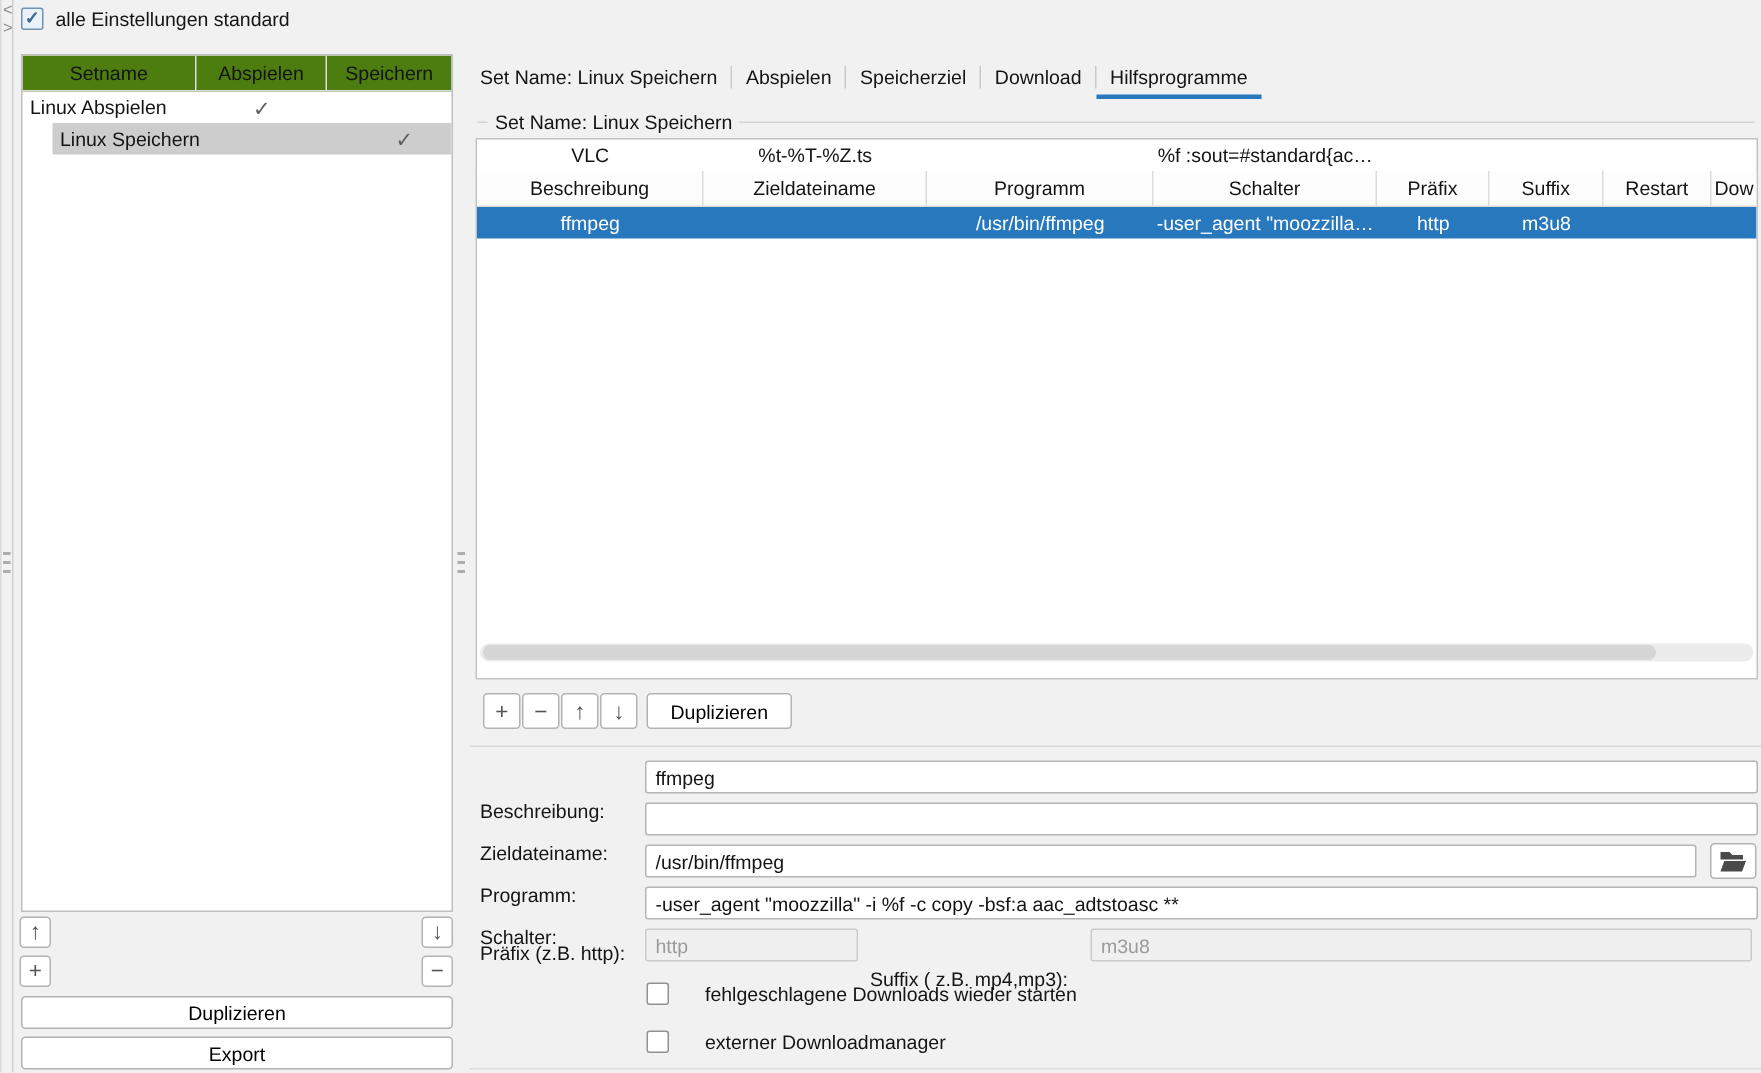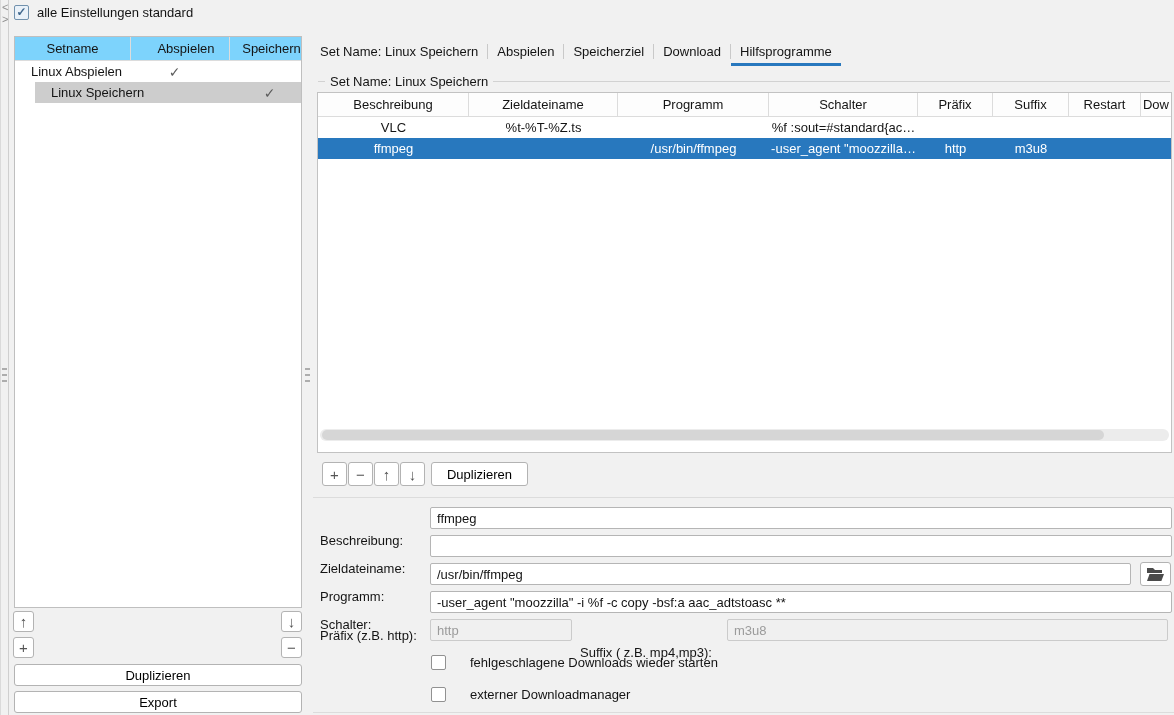--- a/index.html
+++ b/index.html
@@ -15,26 +15,26 @@
 
   
   .show-all{position:absolute;left:14px;top:5px;display:flex;align-items:center;gap:8px;cursor:pointer;}
   .cb{width:15px;height:15px;border:1px solid #7191ad;background:#e9f1f9;border-radius:2px;
     display:flex;align-items:center;justify-content:center;}
   .cb .tick{color:#41688e;font-size:12px;font-weight:bold;margin-top:-1px;}
 
   
   .sets-panel{position:absolute;left:14px;top:36px;width:288px;height:572px;background:#fff;
     border:1px solid #bfbfbf;overflow:hidden;}
-  .sets-header{display:grid;grid-template-columns:116px 87px 1fr;height:24px;background:#7dd3fc;
-    border-bottom:1px solid #dcdcdc;gap:12px;}
+  .sets-header{display:grid;grid-template-columns:116px 87px 1fr;height:24px;background:#4d7c0f;
+    border-bottom:1px solid #dcdcdc;}
   .sets-header>div{display:flex;align-items:center;justify-content:center;overflow:hidden;}
   .sets-header>div:nth-child(-n+2){border-right:1px solid #dcdcdc;}
   .sets-row{display:grid;grid-template-columns:116px 87px 1fr;height:21px;align-items:center;cursor:pointer;}
-  .sets-row .name{padding-left:16px;white-space:nowrap;overflow:hidden;}
+  .sets-row .name{padding-left:5px;white-space:nowrap;overflow:hidden;}
   .sets-row .check{text-align:center;color:#5c5c5c;font-size:14px;line-height:14px;}
   .sets-row.selected{background:var(--left-selection-gray,#cdcdcd);margin-left:20px;}
 
   
   .sq{position:absolute;width:21px;height:21px;background:#fff;border:1px solid #b3b3b3;border-radius:3px;
     color:#555;font-size:15px;line-height:1;display:flex;align-items:center;justify-content:center;
     font-family:"Liberation Sans",sans-serif;padding:0;cursor:pointer;}
   .wide-btn{position:absolute;left:14px;width:288px;height:22px;background:#fff;border:1px solid #b3b3b3;
     border-radius:3px;font-size:13px;font-family:"Liberation Sans",sans-serif;cursor:pointer;}
 
@@ -164,40 +164,40 @@
   <div class="tab selected">Hilfsprogramme</div>
 </div>
 
 <div class="legend">
   <div class="line l"></div>
   <span>Set Name: Linux Speichern</span>
   <div class="line r"></div>
 </div>
 
 <div class="ptable">
+  <div class="pgrid prow">
+    <div>VLC</div>
+    <div>%t-%T-%Z.ts</div>
+    <div></div>
+    <div>%f :sout=#standard{ac…</div>
+    <div></div>
+    <div></div>
+    <div></div>
+    <div></div>
+  </div>
   <div class="pgrid phead">
     <div>Beschreibung</div>
     <div>Zieldateiname</div>
     <div>Programm</div>
     <div>Schalter</div>
     <div>Präfix</div>
     <div>Suffix</div>
     <div>Restart</div>
     <div>Dow</div>
   </div>
-  <div class="pgrid prow">
-    <div>VLC</div>
-    <div>%t-%T-%Z.ts</div>
-    <div></div>
-    <div>%f :sout=#standard{ac…</div>
-    <div></div>
-    <div></div>
-    <div></div>
-    <div></div>
-  </div>
   <div class="pgrid prow selected">
     <div>ffmpeg</div>
     <div></div>
     <div>/usr/bin/ffmpeg</div>
     <div>-user_agent "moozzilla…</div>
     <div>http</div>
     <div>m3u8</div>
     <div></div>
     <div></div>
   </div>

